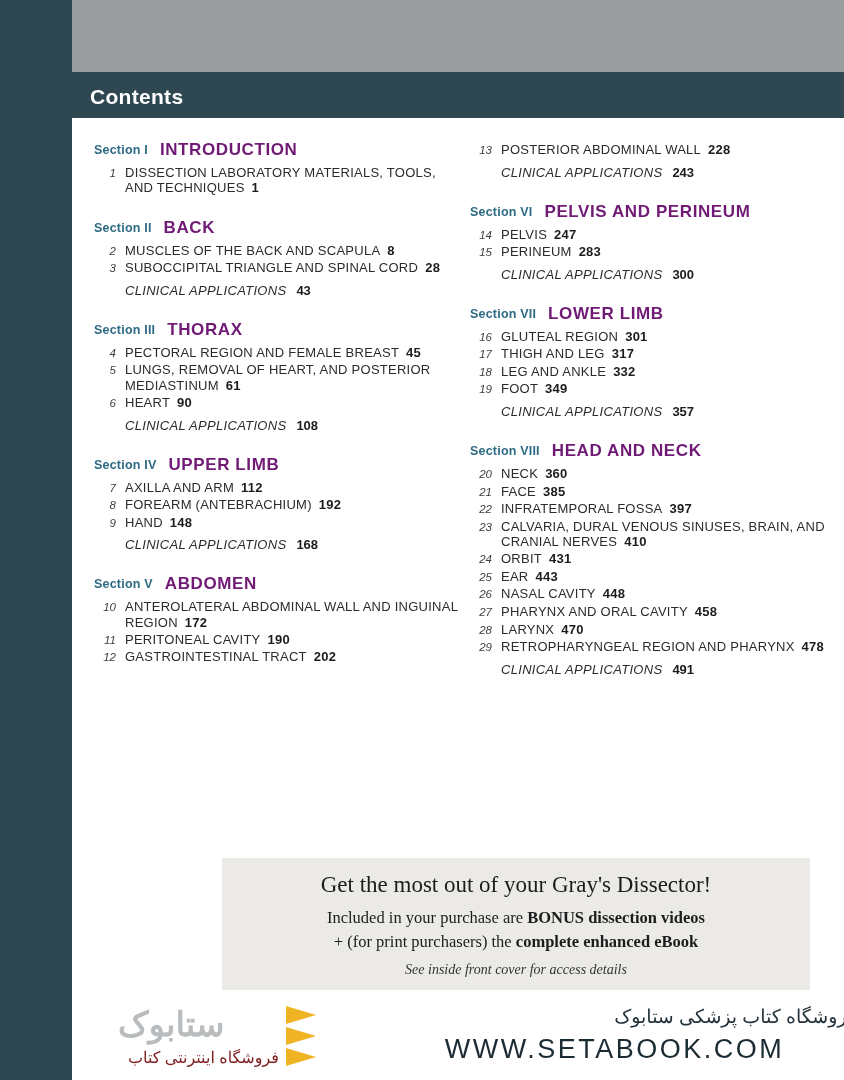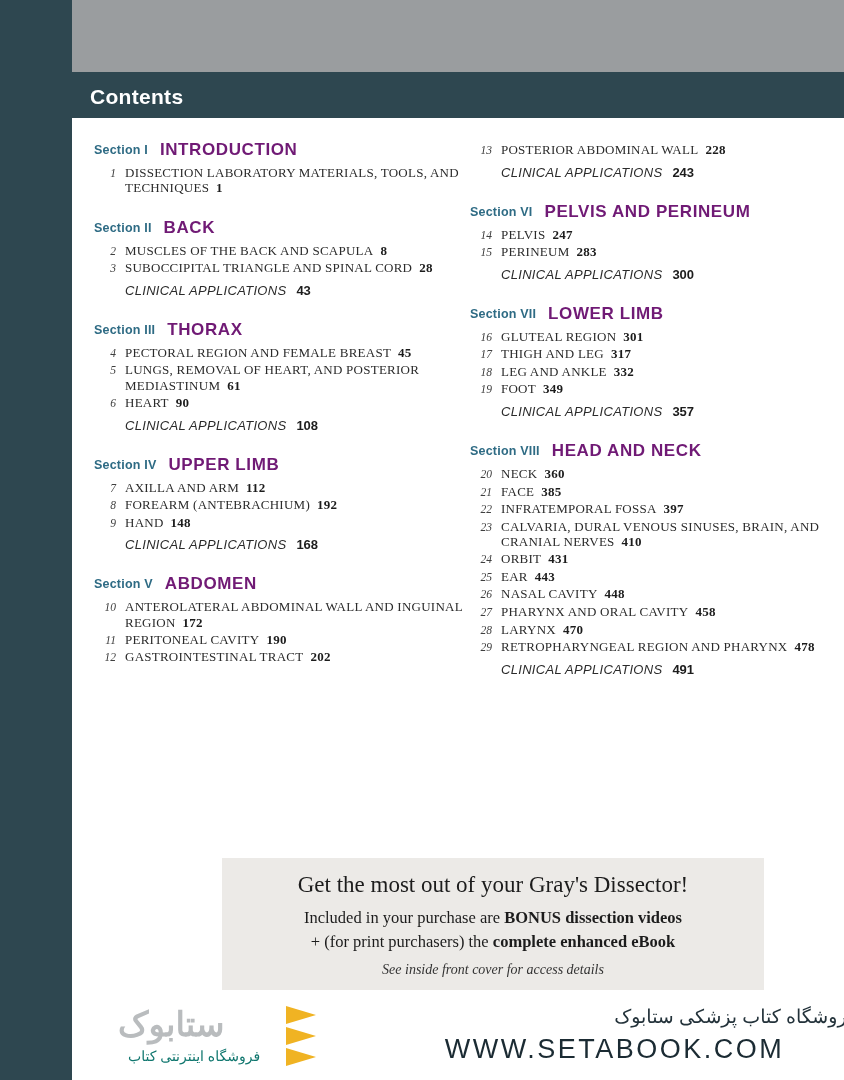--- a/index.html
+++ b/index.html
@@ -89,21 +89,20 @@
     letter-spacing: 0.6px;
     margin-left: 12px;
     white-space: nowrap;
   }
 
   .entry {
     display: flex;
     align-items: flex-start;
     margin: 2px 0 2px 0;
     line-height: 1.18;
-    font-family: Liberation Serif, serif;
   }
   .entry-num {
     width: 22px;
     min-width: 22px;
     text-align: right;
     color: #3f3f3f;
     font-size: 11.5px;
     font-style: italic;
     padding-top: 2px;
   }
@@ -137,21 +136,21 @@
     font-weight: bold;
     margin-left: 10px;
     font-size: 13px;
     color: #1c1c1c;
   }
 
   .promo {
     position: absolute;
     left: 150px;
     top: 740px;
-    width: 542px;
+    width: 588px;
     background: #eceae7;
     text-align: center;
     padding: 14px 0 16px 0;
   }
   .promo-line1 {
     font-family: "Liberation Serif", serif;
     font-size: 23px;
     color: #1c1c1c;
     margin-bottom: 10px;
   }
@@ -193,22 +192,22 @@
     font-size: 34px;
     font-weight: bold;
     color: #b9bcbe;
     letter-spacing: 1px;
     direction: rtl;
   }
   .logo-sub {
     position: absolute;
     left: 56px;
     top: 58px;
-    font-size: 14px;
-    color: #0f766e;
+    font-size: 16px;
+    color: #7f1d1d;
     direction: rtl;
     text-align: right;
   }
   .logo-mark {
     position: absolute;
     left: 208px;
     top: 16px;
     width: 64px;
     height: 58px;
   }

